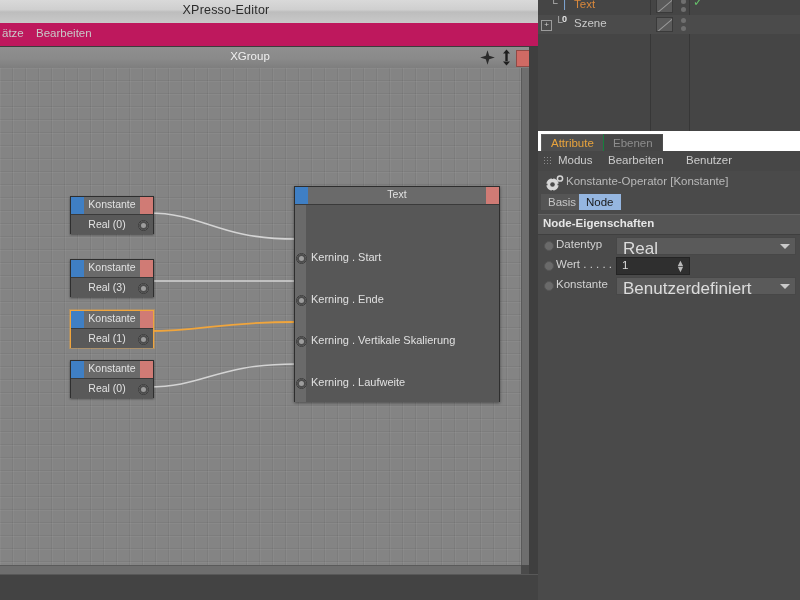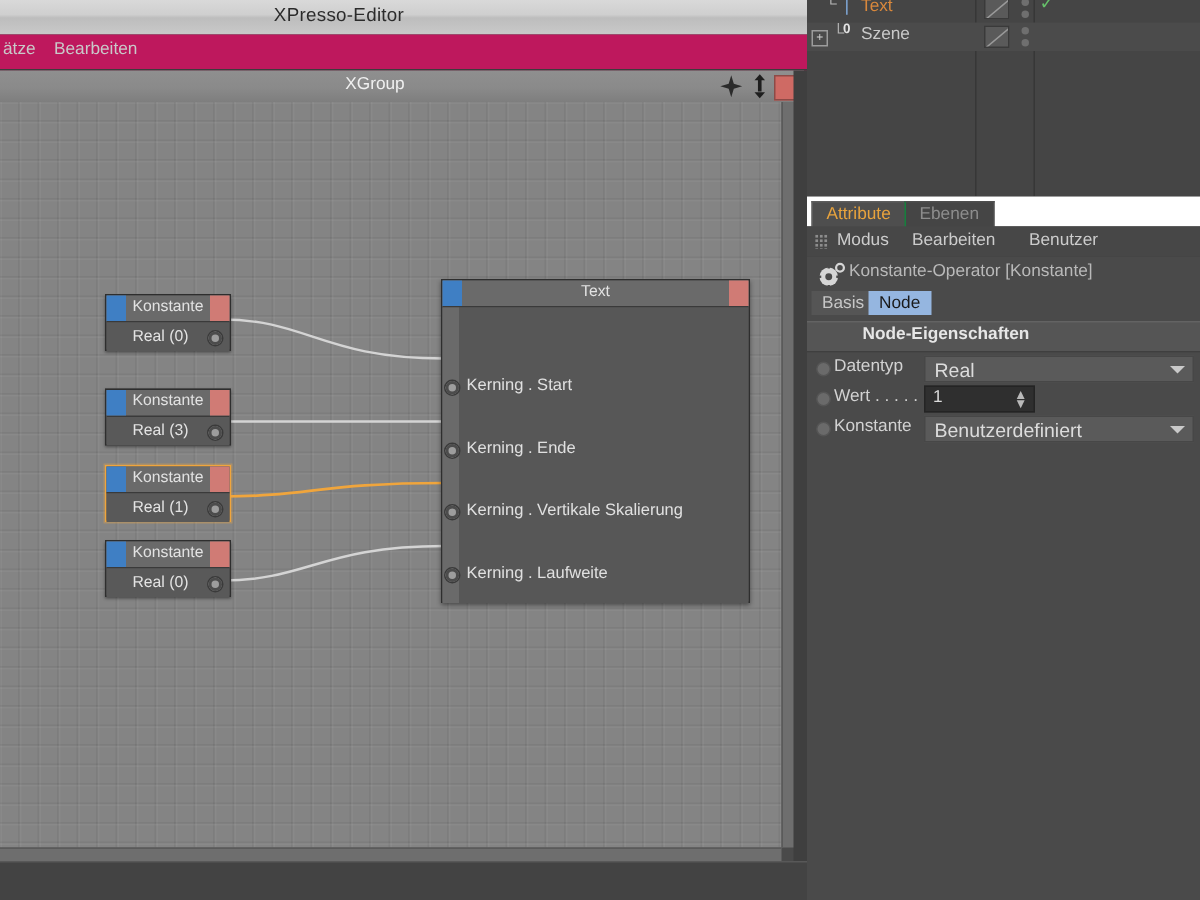--- a/index.html
+++ b/index.html
@@ -103,27 +103,27 @@
 
   #atitle{position:absolute;left:0;top:20px;width:262px;height:23px;background:#4a4a4a;}
   #atitle .nm{position:absolute;left:28px;top:4px;font-size:11.5px;color:#b9b9b9;}
 
   #abtabs{position:absolute;left:0;top:43px;width:262px;height:20px;}
   .btab{position:absolute;top:0;height:16px;padding:0 7px;font-size:11.5px;line-height:16px;}
   .btab.on{background:#95b6e0;color:#1a1a1a;}
   .btab.off{background:#555555;color:#c6c6c6;}
 
   #ahdr{position:absolute;left:0;top:63px;width:262px;height:19px;background:#555555;border-top:1px solid #636363;border-bottom:1px solid #3f3f3f;}
-  #ahdr span{position:absolute;left:5px;top:2px;font-size:11.5px;color:#e6e6e6;font-weight:bold;margin-left:32px;}
+  #ahdr span{position:absolute;left:5px;top:2px;font-size:11.5px;color:#e6e6e6;font-weight:bold;}
 
   .prow2{position:absolute;left:0;width:262px;height:20px;}
   .prow2 .bullet{position:absolute;left:6px;top:6px;width:8px;height:8px;border-radius:50%;background:#6a6a6a;border:1px solid #555;}
   .prow2 .plb{position:absolute;left:18px;top:3px;font-size:11.5px;color:#d2d2d2;white-space:nowrap;}
   .ddown{position:absolute;height:16px;background:#5a5a5a;border:1px solid #474747;}
-  .ddown .v{position:absolute;left:6px;top:1px;font-size:13px;color:#dcdcdc;}
+  .ddown .v{position:absolute;left:6px;top:1px;font-size:17px;color:#dcdcdc;}
   .ddown .arw{position:absolute;right:5px;top:6px;width:0;height:0;border-left:5px solid transparent;border-right:5px solid transparent;border-top:5px solid #c9c9c9;}
   .numf{position:absolute;height:16px;background:#2f2f2f;border:1px solid #242424;}
   .numf .v{position:absolute;left:5px;top:1px;font-size:11.5px;color:#dcdcdc;}
   .numf .spin{position:absolute;right:4px;top:2px;font-size:9px;line-height:6px;color:#b9b9b9;}
 </style>
 </head>
 <body>
 
 <div id="root">
 

